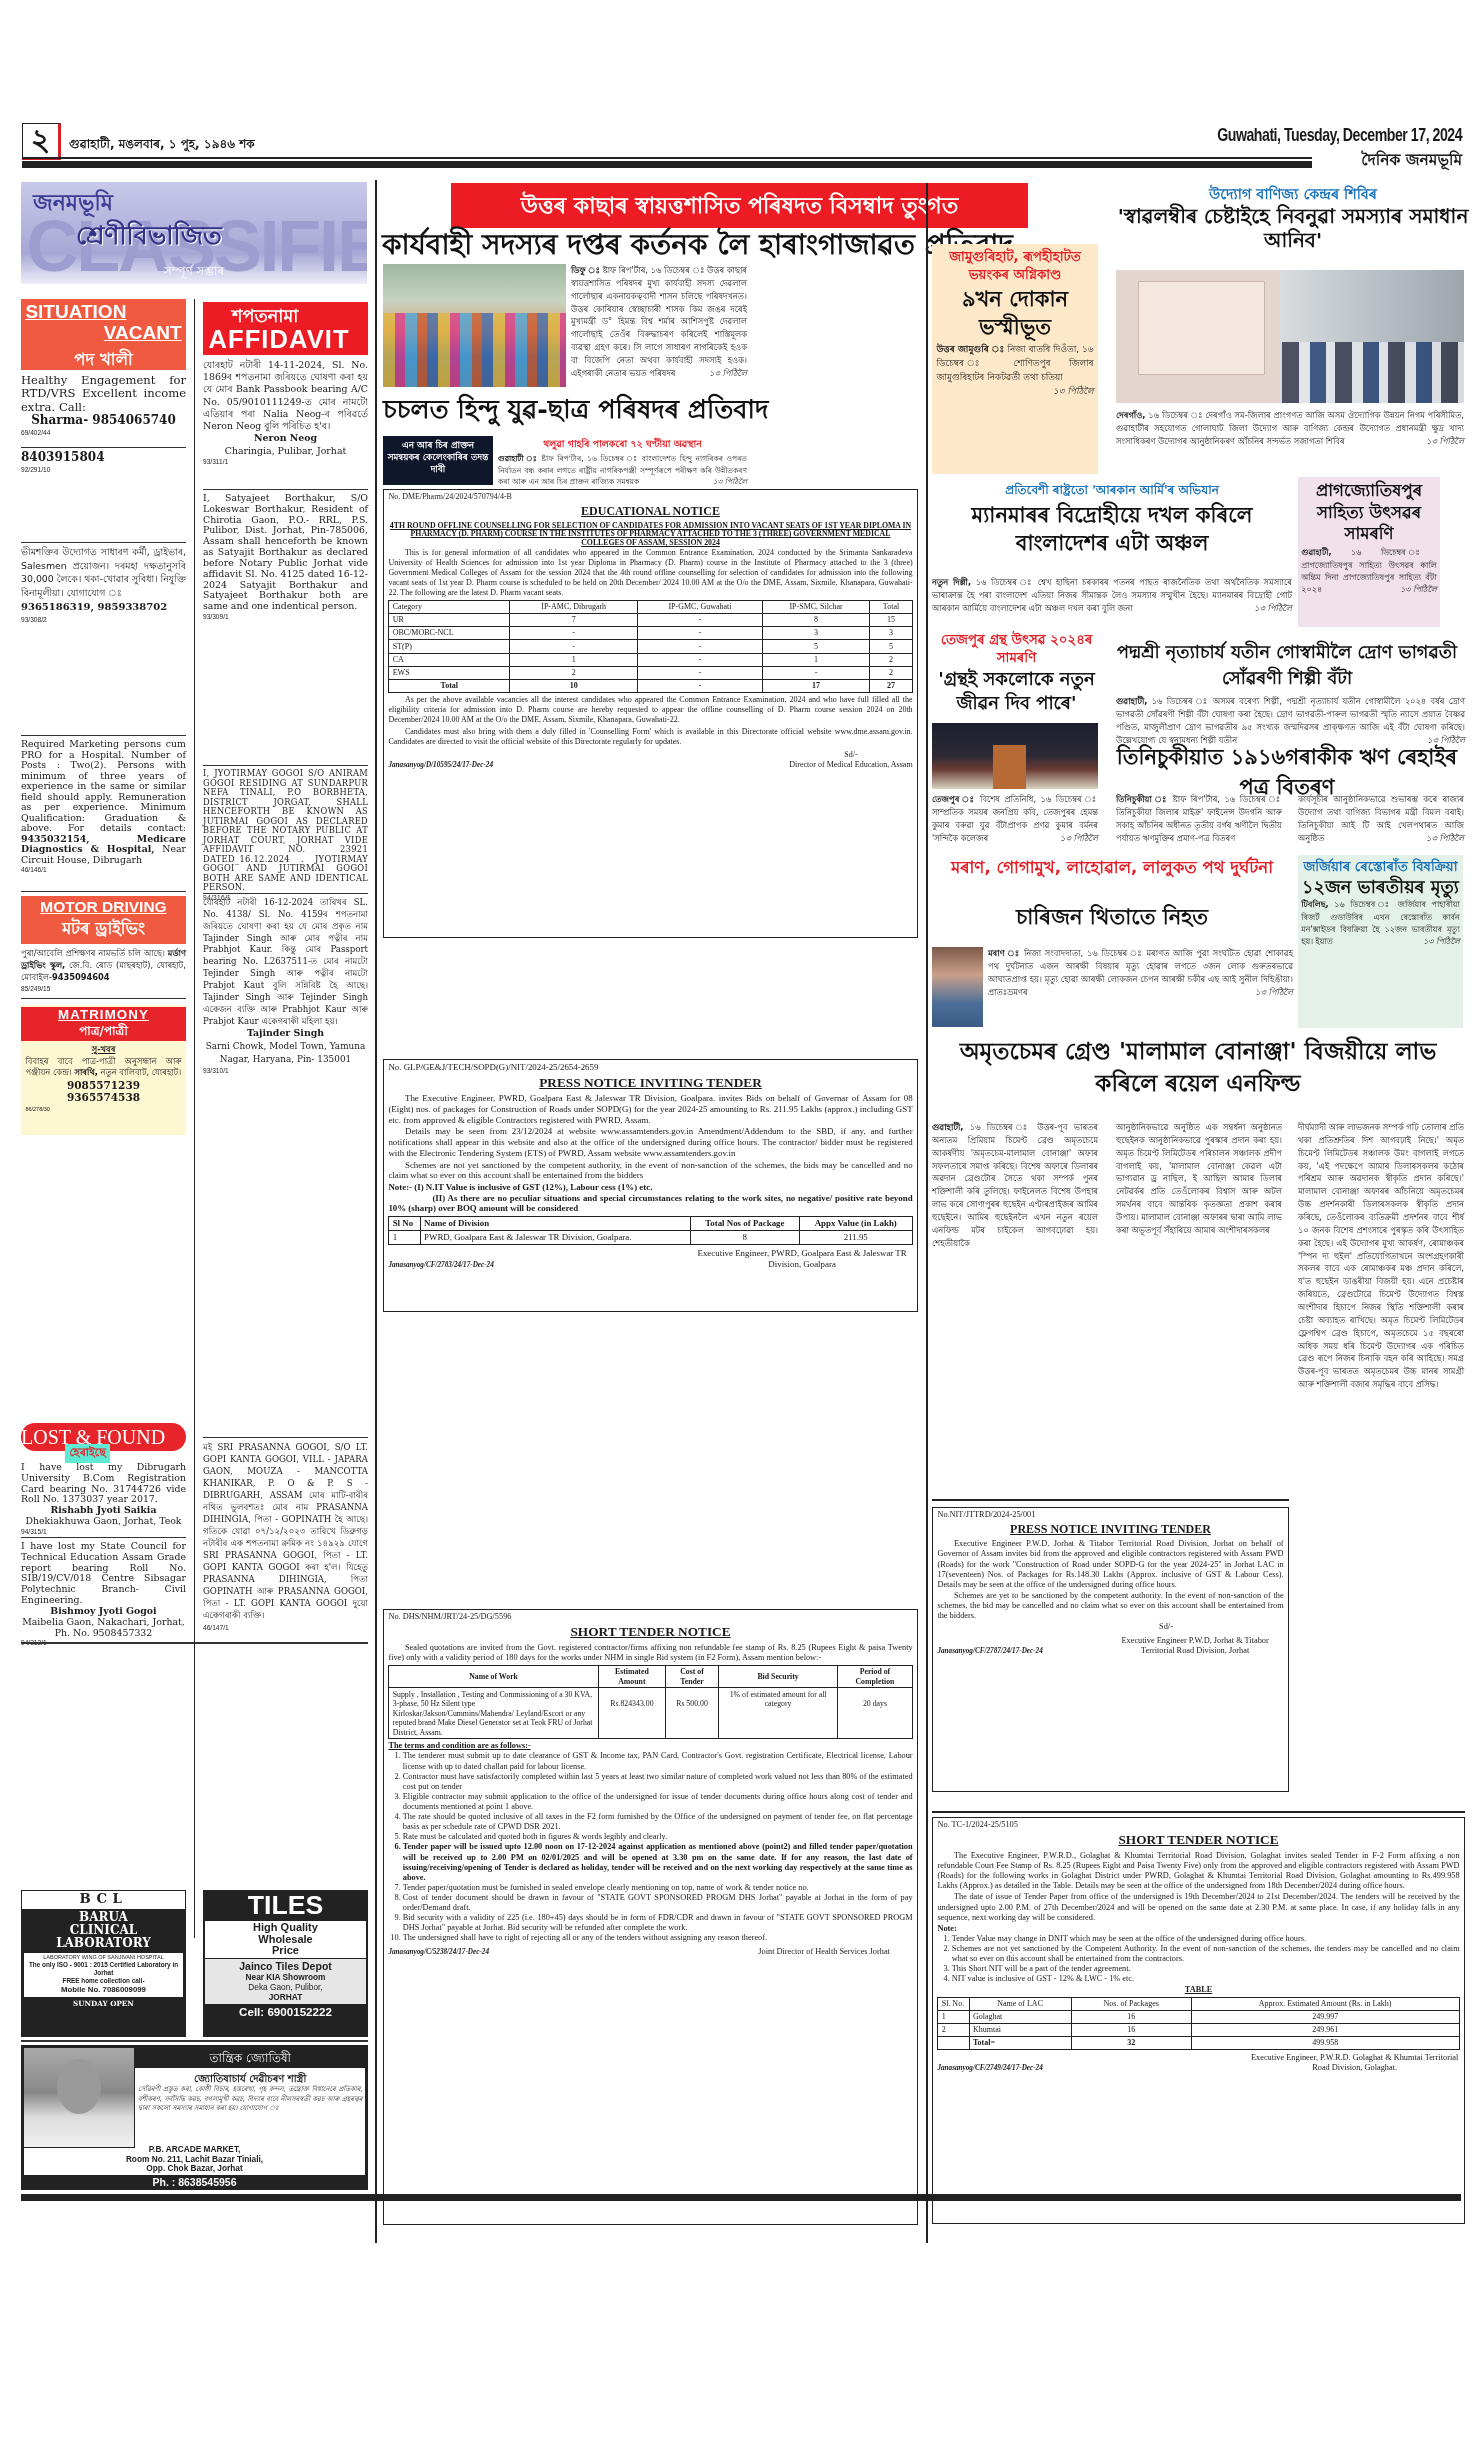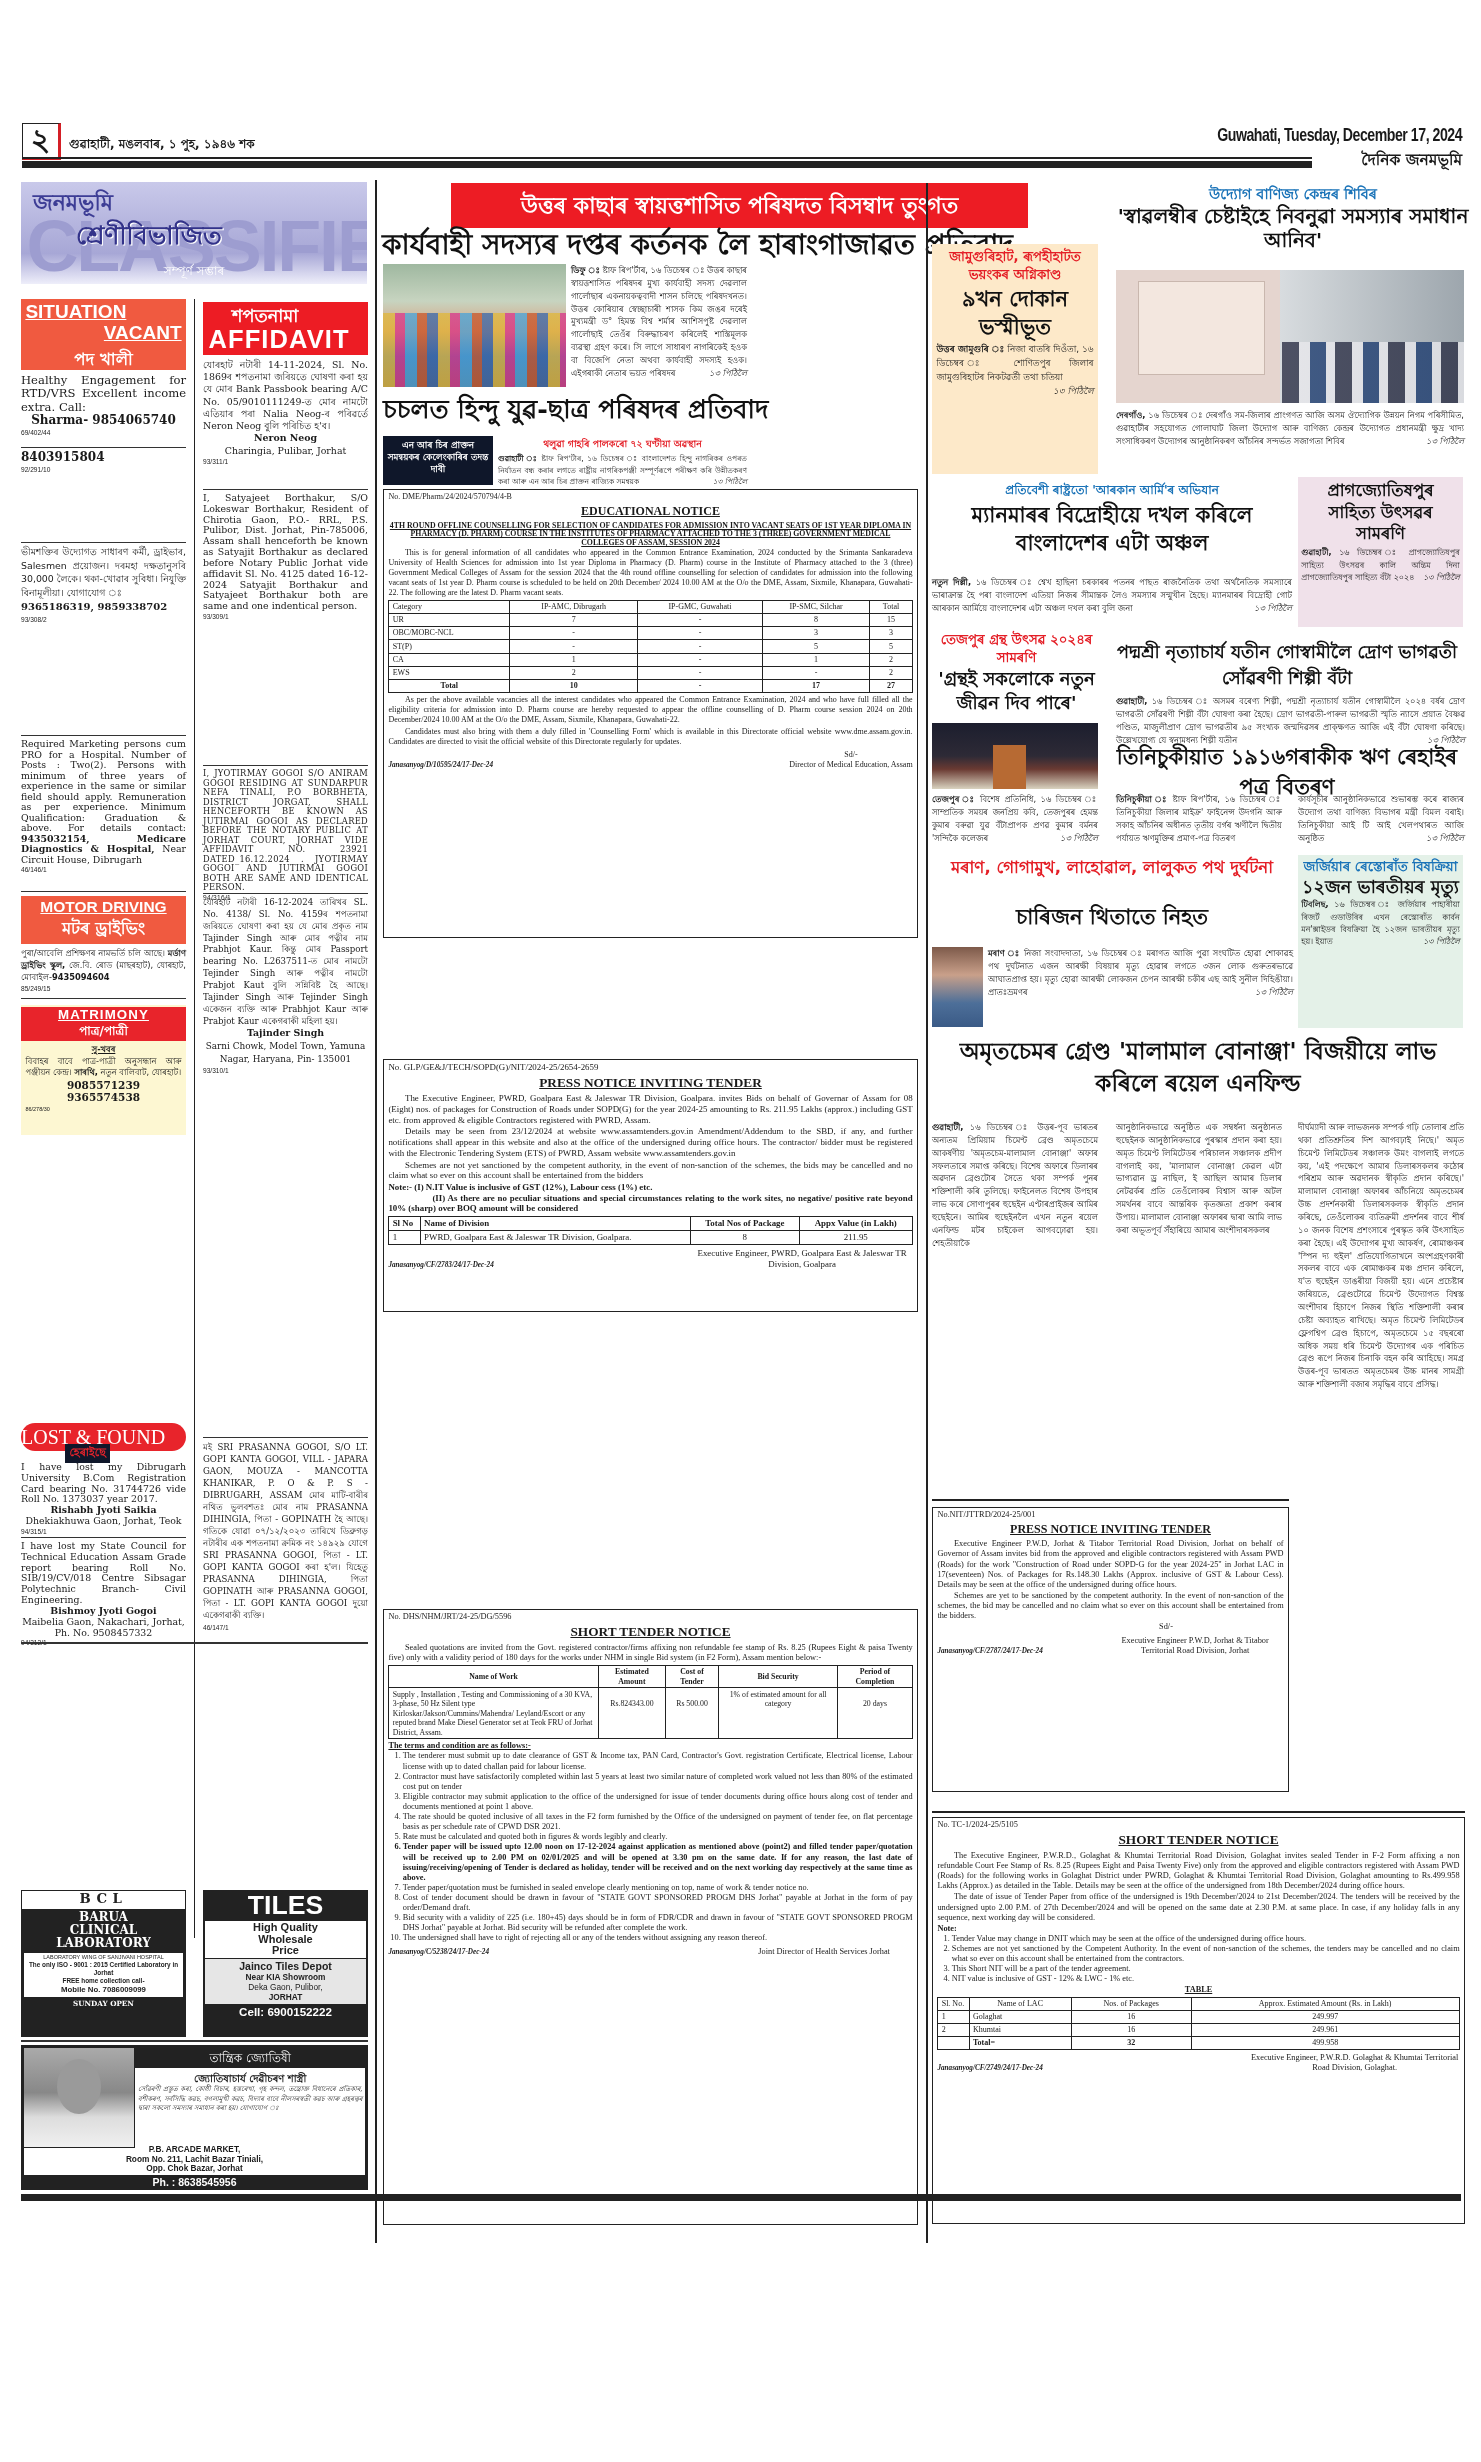--- a/index.html
+++ b/index.html
@@ -130,21 +130,21 @@
     <b>সাৰথি,</b>
     <span>নতুন বালিবাট, যোৰহাট।</span>
     <b style="display:block;text-align:center;font-family:'DejaVu Serif',serif;font-size:10.5px;line-height:1.15;">9085571239</b>
     <b style="display:block;text-align:center;font-family:'DejaVu Serif',serif;font-size:10.5px;line-height:1.15;">9365574538</b>
     <span style="font-size:5.5px;font-family:'Liberation Sans',sans-serif;">86/278/30</span>
   </div>
 </div>
 
 <div class="abs" style="left:21px;top:1415px;width:165px;height:43px;">
   <div style="position:absolute;left:0;right:0;top:7.8px;height:28px;border-radius:14px;background:#e8242b;color:#fff;font-family:'Liberation Serif',serif;font-size:20px;line-height:28px;">LOST &amp; FOUND</div>
-  <div style="position:absolute;left:44px;top:29px;background:#0f172a;color:#e8242b;padding:0 4.4px;font-family:'DejaVu Sans',sans-serif;font-weight:bold;font-size:11px;">হেৰাইছে</div>
+  <div style="position:absolute;left:44px;top:29px;background:#5eead4;color:#e8242b;padding:0 4.4px;font-family:'DejaVu Sans',sans-serif;font-weight:bold;font-size:11px;">হেৰাইছে</div>
 </div>
 <div class="ad" style="left:21px;top:1462px;width:165px;font-size:9.4px;">
   <span>I have lost my Dibrugarh University B.Com Registration Card bearing No. 31744726 vide Roll No. 1373037 year 2017.</span>
   <b class="center">Rishabh Jyoti Saikia</b>
   <span class="center">Dhekiakhuwa Gaon, Jorhat, Teok</span>
   <span class="ref">94/315/1</span>
 </div>
 <div class="sep" style="left:21px;top:1537px;width:165px;"></div>
 <div class="ad" style="left:21px;top:1541px;width:165px;font-size:9.4px;">
   <span>I have lost my State Council for Technical Education Assam Grade report bearing Roll No. SIB/19/CV/018 Centre Sibsagar Polytechnic Branch- Civil Engineering.</span>
@@ -418,21 +418,21 @@
     <b>উত্তৰ জামুগুৰি ঃ</b> <span>নিজা বাতৰি দিওঁতা, ১৬ ডিচেম্বৰ ঃ শোণিতপুৰ জিলাৰ জামুগুৰিহাটৰ নিকটৱৰ্তী তথা চতিয়া</span> <span class="cont">১৩ পিঠিলৈ</span>
   </div>
 </div>
 
 <div class="abs kicker-blue" style="left:932px;top:481px;width:360px;text-align:center;font-family:'DejaVu Sans',sans-serif;font-weight:bold;font-size:12px;">প্ৰতিবেশী ৰাষ্ট্ৰতো 'আৰকান আৰ্মি'ৰ অভিযান</div>
 <div class="headline" style="left:932px;top:501px;width:360px;text-align:center;font-size:21px;line-height:1.35;">ম্যানমাৰৰ বিদ্ৰোহীয়ে দখল কৰিলে বাংলাদেশৰ এটা অঞ্চল</div>
 <div class="story" style="left:932px;top:576px;width:360px;">
   <b>নতুন দিল্লী,</b> <span>১৬ ডিচেম্বৰ ঃ শ্বেখ হাছিনা চৰকাৰৰ পতনৰ পাছত ৰাজনৈতিক তথা অৰ্থনৈতিক সমস্যাৰে ভাৰাক্ৰান্ত হৈ পৰা বাংলাদেশ এতিয়া নিজৰ সীমান্তক লৈও সমস্যাৰ সন্মুখীন হৈছে। ম্যানমাৰৰ বিদ্ৰোহী গোট আৰকান আৰ্মিয়ে বাংলাদেশৰ এটা অঞ্চল দখল কৰা বুলি জনা</span> <span class="cont">১৩ পিঠিলৈ</span>
 </div>
 
-<div class="abs tint-pink" style="left:1298px;top:477px;width:165px;height:150px;padding:3.3px;">
+<div class="abs tint-pink" style="left:1298px;top:477px;width:142px;height:150px;padding:3.3px;">
   <div class="headline" style="position:static;text-align:center;font-size:16.6px;line-height:1.3;">প্ৰাগজ্যোতিষপুৰ সাহিত্য উৎসৱৰ সামৰণি</div>
   <div class="story" style="position:static;font-size:8px;margin-top:2.2px;">
     <b>গুৱাহাটী,</b> <span>১৬ ডিচেম্বৰ ঃ প্ৰাগজ্যোতিষপুৰ সাহিত্য উৎসৱৰ কালি অন্তিম দিনা প্ৰাগজ্যোতিষপুৰ সাহিত্য বঁটা ২০২৪</span> <span class="cont">১৩ পিঠিলৈ</span>
   </div>
 </div>
 
 <div class="abs kicker-red" style="left:932px;top:631px;width:169px;text-align:center;font-family:'DejaVu Sans',sans-serif;font-weight:bold;font-size:13.3px;line-height:1.35;">তেজপুৰ গ্ৰন্থ উৎসৱ ২০২৪ৰ সামৰণি</div>
 <div class="headline" style="left:932px;top:667px;width:169px;text-align:center;font-size:18px;line-height:1.35;">'গ্ৰন্থই সকলোকে নতুন জীৱন দিব পাৰে'</div>
 <div class="photo" style="left:932px;top:723px;width:166px;height:66px;background:linear-gradient(180deg,#1c1e2e 0%,#2d2a36 50%,#6a3a32 70%,#d9d3c0 100%);">
   <div style="position:absolute;left:61px;top:22px;width:33px;height:44px;background:#b76a33;"></div>

